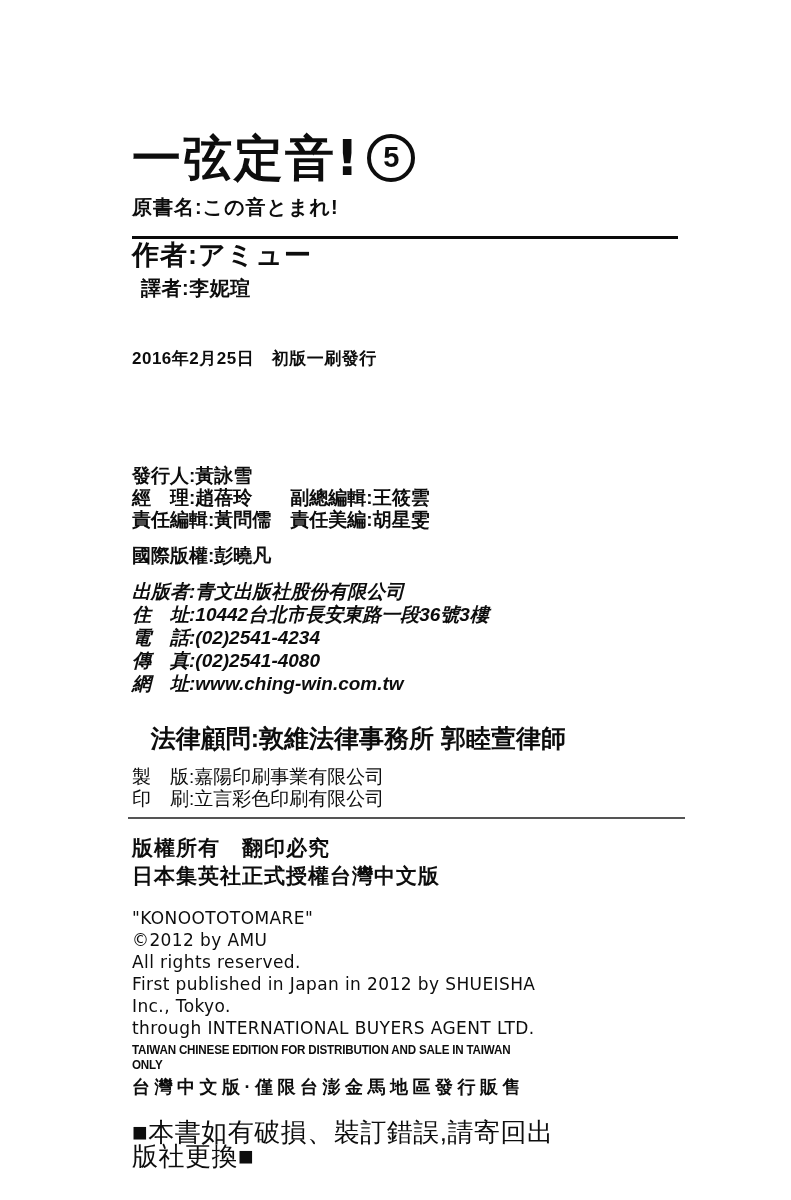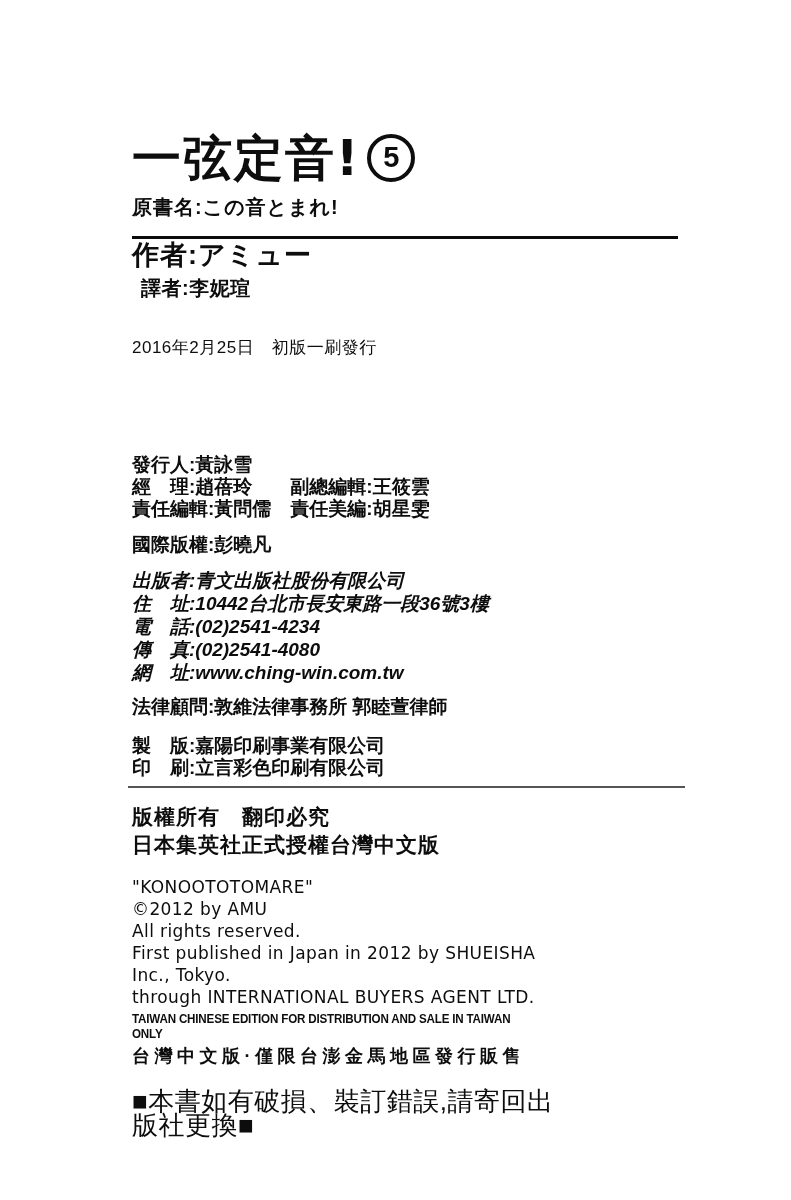--- a/index.html
+++ b/index.html
@@ -29,31 +29,31 @@
     font-size:29px;font-weight:900;line-height:1;
     transform:translateY(-1px);
   }
   .original-title{margin-top:11px;font-size:20px;font-weight:700;letter-spacing:1px;}
 
   .rule1{margin-top:15px;width:546px;height:3px;background:#0b0b0b;}
   .rule2{margin-top:7px;margin-left:-4px;width:557px;height:2px;background:#555;}
 
   .author{font-size:27px;font-weight:900;letter-spacing:1px;line-height:1.2;}
   .translator{margin-top:4px;font-size:20px;font-weight:700;letter-spacing:0.5px;padding-left:9px;}
-  .pubdate{margin-top:34px;font-size:17px;font-weight:400;letter-spacing:0.5px;}
+  .pubdate{margin-top:45px;font-size:17px;font-weight:700;letter-spacing:0.5px;}
 
   .staff{margin-top:95px;font-size:19px;font-weight:700;}
   .staff .line{line-height:22px;}
   .staff .gap{height:14px;}
 
   .publisher{margin-top:13px;font-size:19px;font-weight:700;font-style:italic;}
   .publisher .line{line-height:23px;}
 
-  .legal{margin-top:12px;font-size:19px;font-weight:700;line-height:22px;}
-  .production{margin-top:17px;font-size:19px;font-weight:700;}
+  .legal{margin-top:32px;font-size:25px;font-weight:700;line-height:22px;text-align:right;}
+  .production{margin-top:17px;font-size:19px;font-weight:400;}
   .production .line{line-height:22px;}
 
   .cn-copyright{
     margin-top:15px;font-size:21px;font-weight:900;
     font-family:"DejaVu Serif","Liberation Serif",serif;
   }
   .cn-copyright .line{line-height:28px;letter-spacing:1px;}
 
   .en-block{margin-top:17px;font-size:17px;font-weight:400;
     font-family:"DejaVu Sans","Liberation Sans",sans-serif;}

